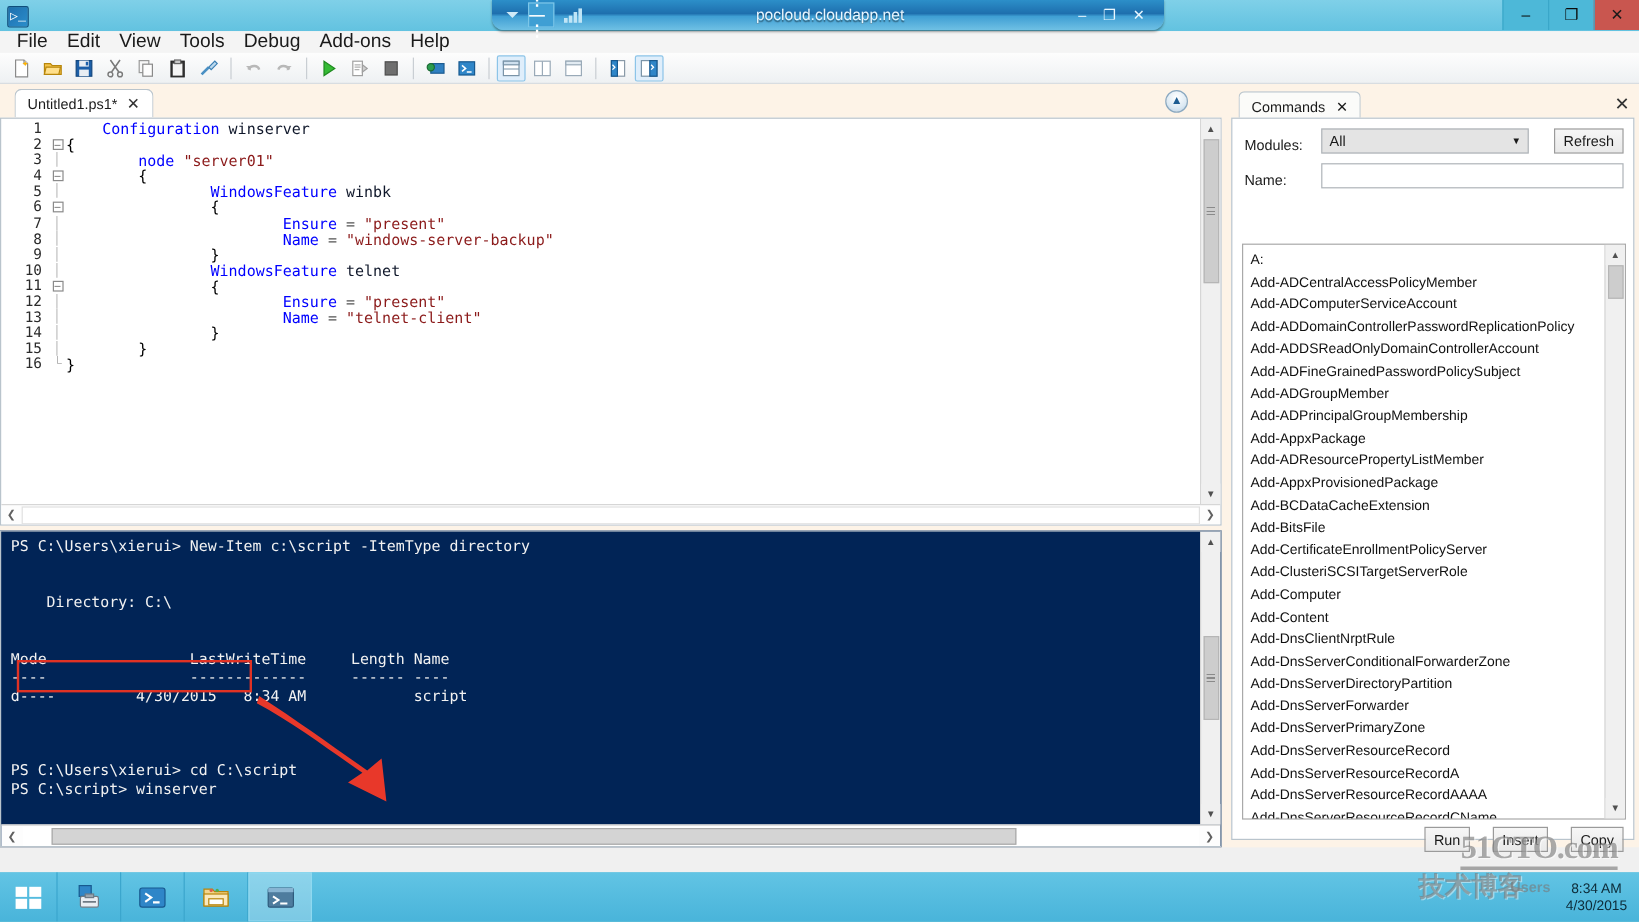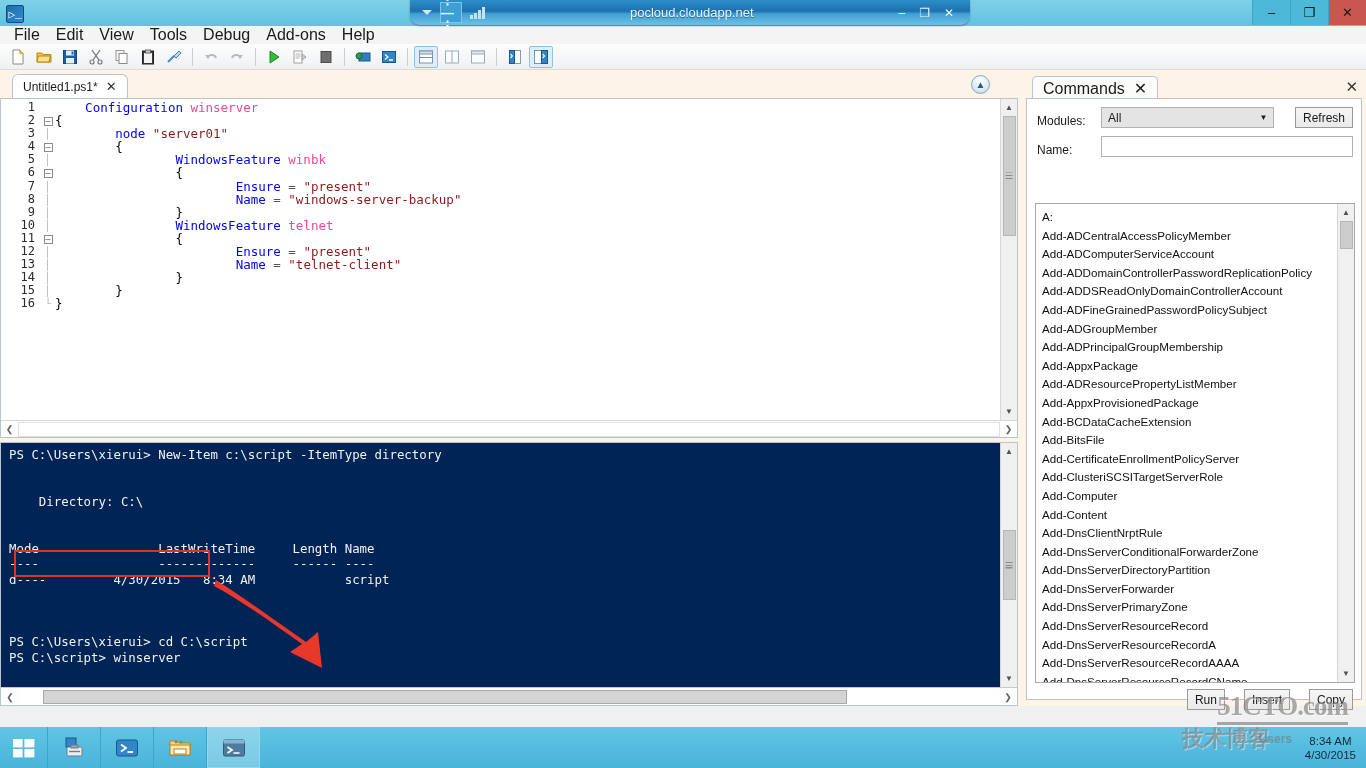--- a/index.html
+++ b/index.html
@@ -148,21 +148,21 @@
     color:#2b2b2b; font-size: 12px; flex: none;
   }
   .fold {
     width: 14px; flex:none; text-align:center; color:#555; font-size: 10px;
     font-family:"Liberation Sans", sans-serif;
   }
   .fold b { display:inline-block; width:9px;height:9px;border:1px solid #8a8a8a;
             line-height:7px; font-weight:normal; font-size:9px; background:#fff; }
   .src { flex:1; color:#000; }
   .cmd { color:#0000ff; }
-  .id  { color:#ec4899; }
+  .id  { color:#0f172a; }
   .str { color:#8b1a1a; }
   .op  { color:#555; }
 
   
   .vscroll {
     position:absolute; right:0; top:0; width:17px; bottom:17px;
     background:#f0f0f0; border-left:1px solid #d6d6d6;
     display:flex; flex-direction:column; align-items:center;
   }
   .vscroll .arr {
@@ -217,21 +217,21 @@
   
   #cmd-panel {
     position:absolute; left:1022px; top:70px; width:344px; height:636px;
     background:#fdf3e7;
   }
   #cmd-tabstrip { position:absolute; left:0; top:4px; width:344px; height:26px; }
   #cmd-tab {
     position:absolute; left:10px; top:2px; height:24px; padding: 0 10px;
     background:#fbfbf9; border:1px solid #b9c4cc; border-bottom:none;
     border-radius:5px 5px 0 0; display:flex; align-items:center; gap:9px;
-    font-size:16px; color:#1a1a1a;
+    font-size:12px; color:#1a1a1a;
   }
   #cmd-panel-close {
     position:absolute; right:8px; top:8px; font-size:15px; color:#333;
   }
   #cmd-body {
     position:absolute; left:4px; top:28px; width:336px; height:602px;
     background:#ffffff; border:1px solid #b9c4cc;
   }
   .field-row { display:flex; align-items:flex-end; padding: 8px 8px 0 10px; gap: 8px; }
   .field-row label { font-size:12px; color:#1a1a1a; width: 56px; flex:none; }

